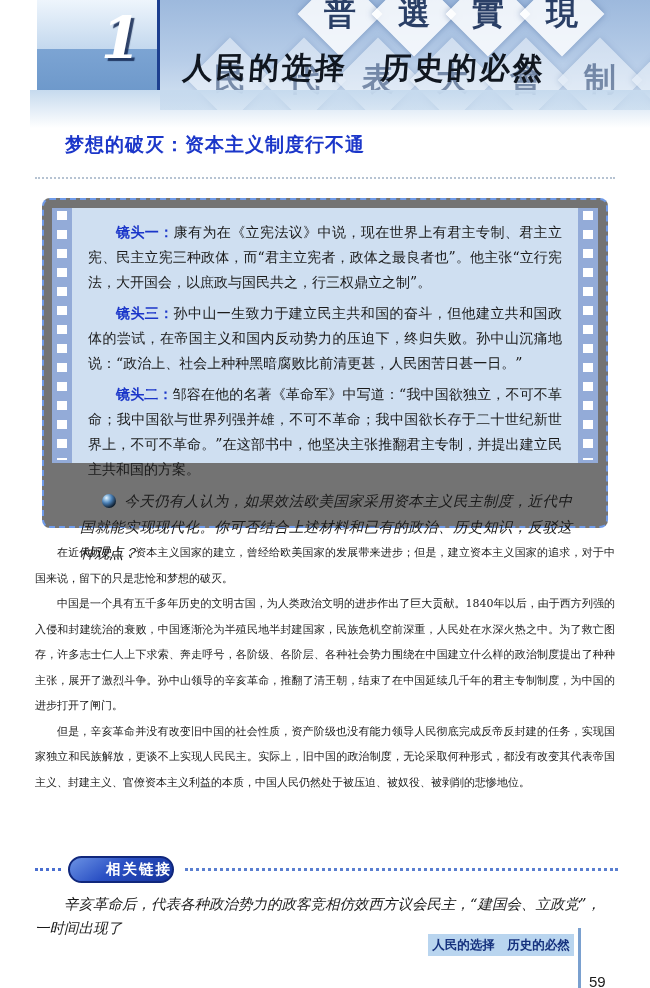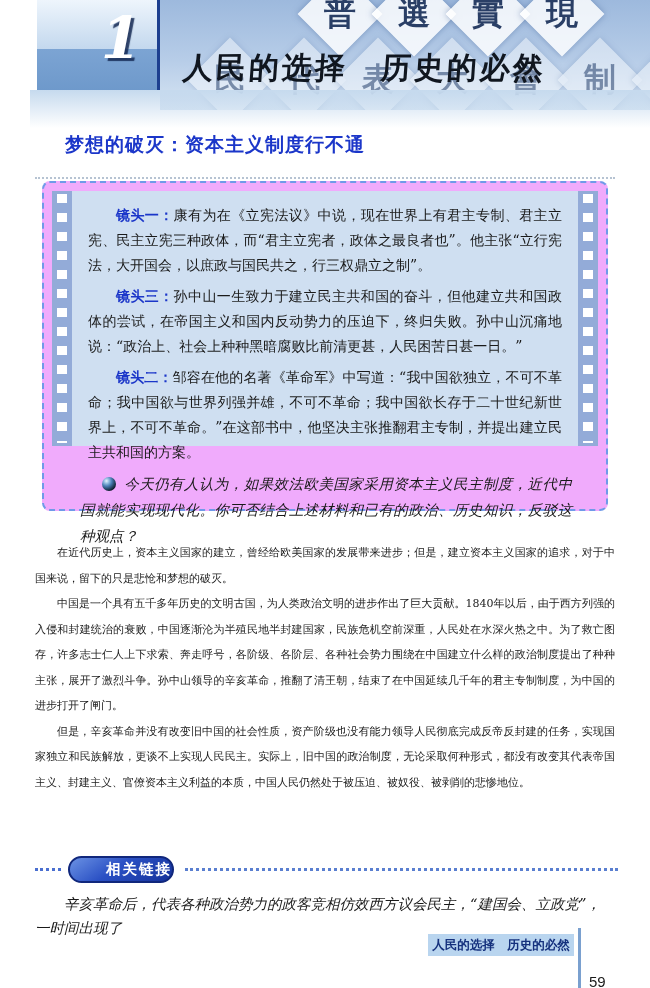--- a/index.html
+++ b/index.html
@@ -44,22 +44,22 @@
 
   
   .section-heading {
     position:absolute; left:65px; top:132px; font-size:19px; font-weight:bold;
     color:var(--heading_blue,#1b36c9); font-family:"Liberation Sans",sans-serif; letter-spacing:1px;
   }
   .heading-rule { position:absolute; left:35px; right:35px; top:177px; border-top:2px dotted #b6c3d2; }
 
   
   .scene-box {
-    position:absolute; left:42px; top:181px; width:562px; height:326px;
-    border:2px dashed var(--dashed_border,#6f9ae8); border-radius:8px; background:#f0abfc;
+    position:absolute; left:42px; top:198px; width:562px; height:326px;
+    border:2px dashed var(--dashed_border,#6f9ae8); border-radius:8px; background:#737373;
   }
   .film-strip { position:absolute; top:8px; width:20px; height:255px; background:var(--film_strip,#93abd8); }
   .film-strip.left { left:8px; } .film-strip.right { right:8px; }
   .film-holes {
     width:10px; height:249px; margin:3px auto 0;
     background-image:repeating-linear-gradient(180deg,#fff 0 9px,rgba(255,255,255,0) 9px 19px);
   }
   .scene-panel {
     position:absolute; left:28px; right:28px; top:8px; height:255px;
     background:var(--scene_panel_bg,#cfdff1); padding:12px 16px 0; box-sizing:border-box;

